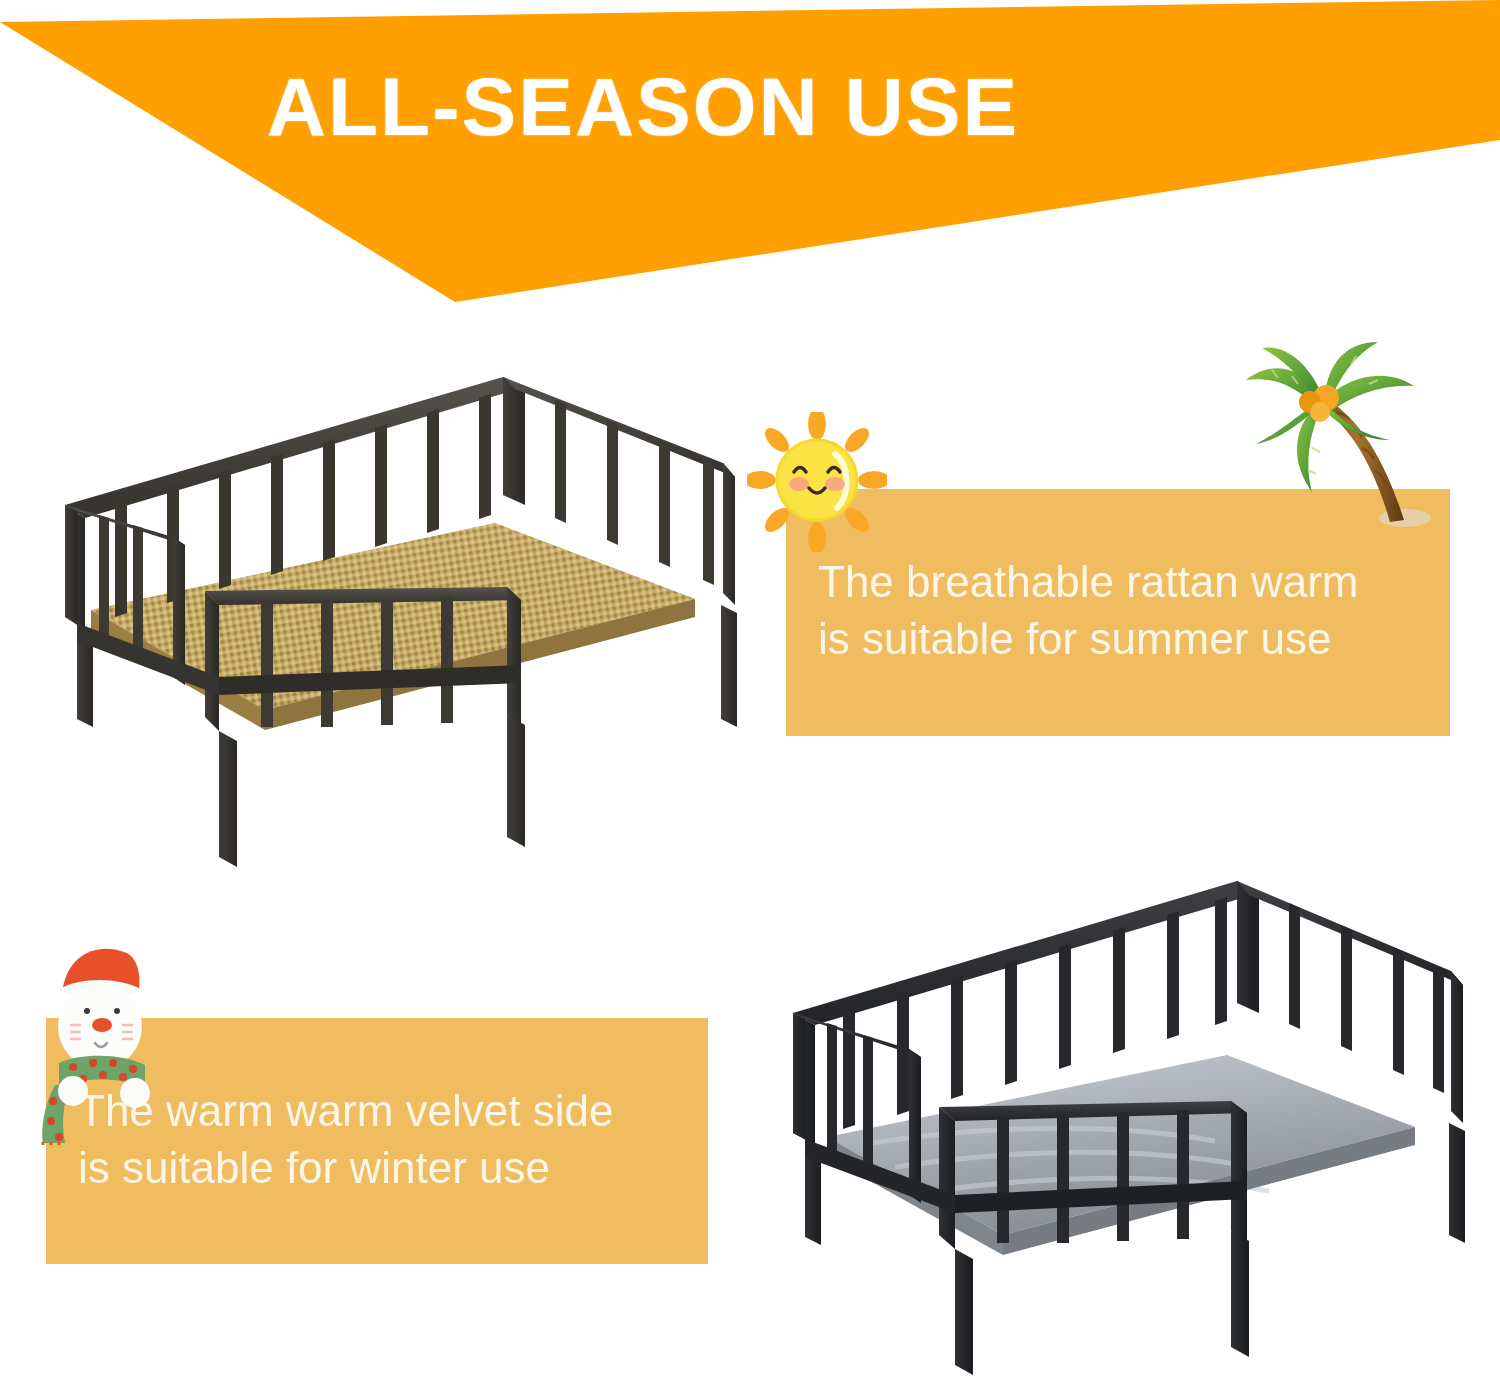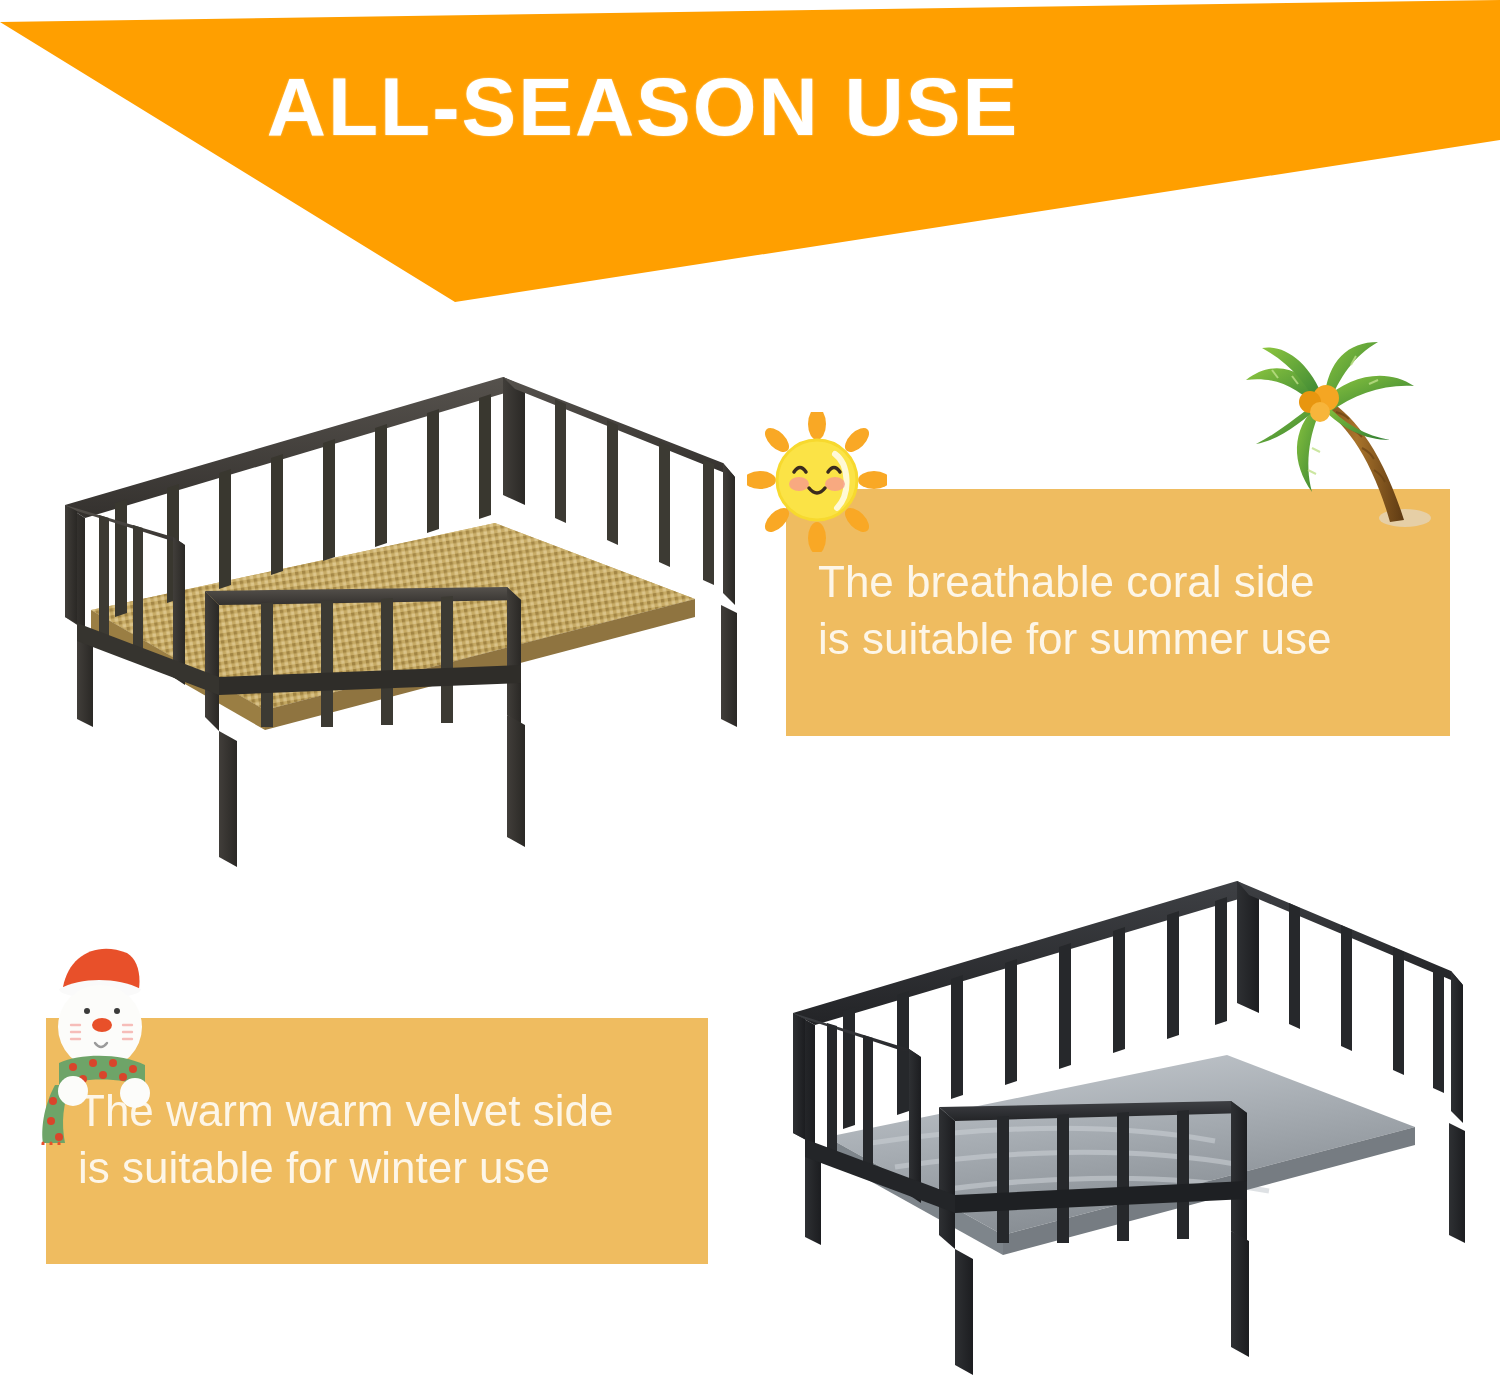--- a/index.html
+++ b/index.html
@@ -221,21 +221,21 @@
         <polygon points="666,250 682,258 682,372 666,364"></polygon>
       </g>
 
       <polygon points="22,268 164,322 164,340 22,286" fill="#36342F"></polygon>
       <polygon points="164,322 466,310 466,328 164,340" fill="#2F2D29"></polygon>
       <polygon points="466,310 682,250 682,268 466,328" fill="#36342F" opacity="0"></polygon>
     </svg>
   </div>
 
   <div id="summer-caption-box" class="caption-box"></div>
-  <div id="summer-caption-text" class="caption-text">The breathable coral side
+  <div id="summer-caption-text" class="caption-text">The breathable rattan warm
 is suitable for summer use</div>
 
   <div id="sun-icon" class="deco-icon">
     <svg width="140" height="140" viewBox="0 0 140 140">
       <g fill="#F9A825" stroke="none">
         <ellipse cx="70" cy="12" rx="9" ry="16"></ellipse>
         <ellipse cx="110" cy="28" rx="8" ry="15" transform="rotate(45 110 28)"></ellipse>
         <ellipse cx="127" cy="68" rx="16" ry="9"></ellipse>
         <ellipse cx="110" cy="108" rx="8" ry="15" transform="rotate(-45 110 108)"></ellipse>
         <ellipse cx="70" cy="126" rx="9" ry="16"></ellipse>

